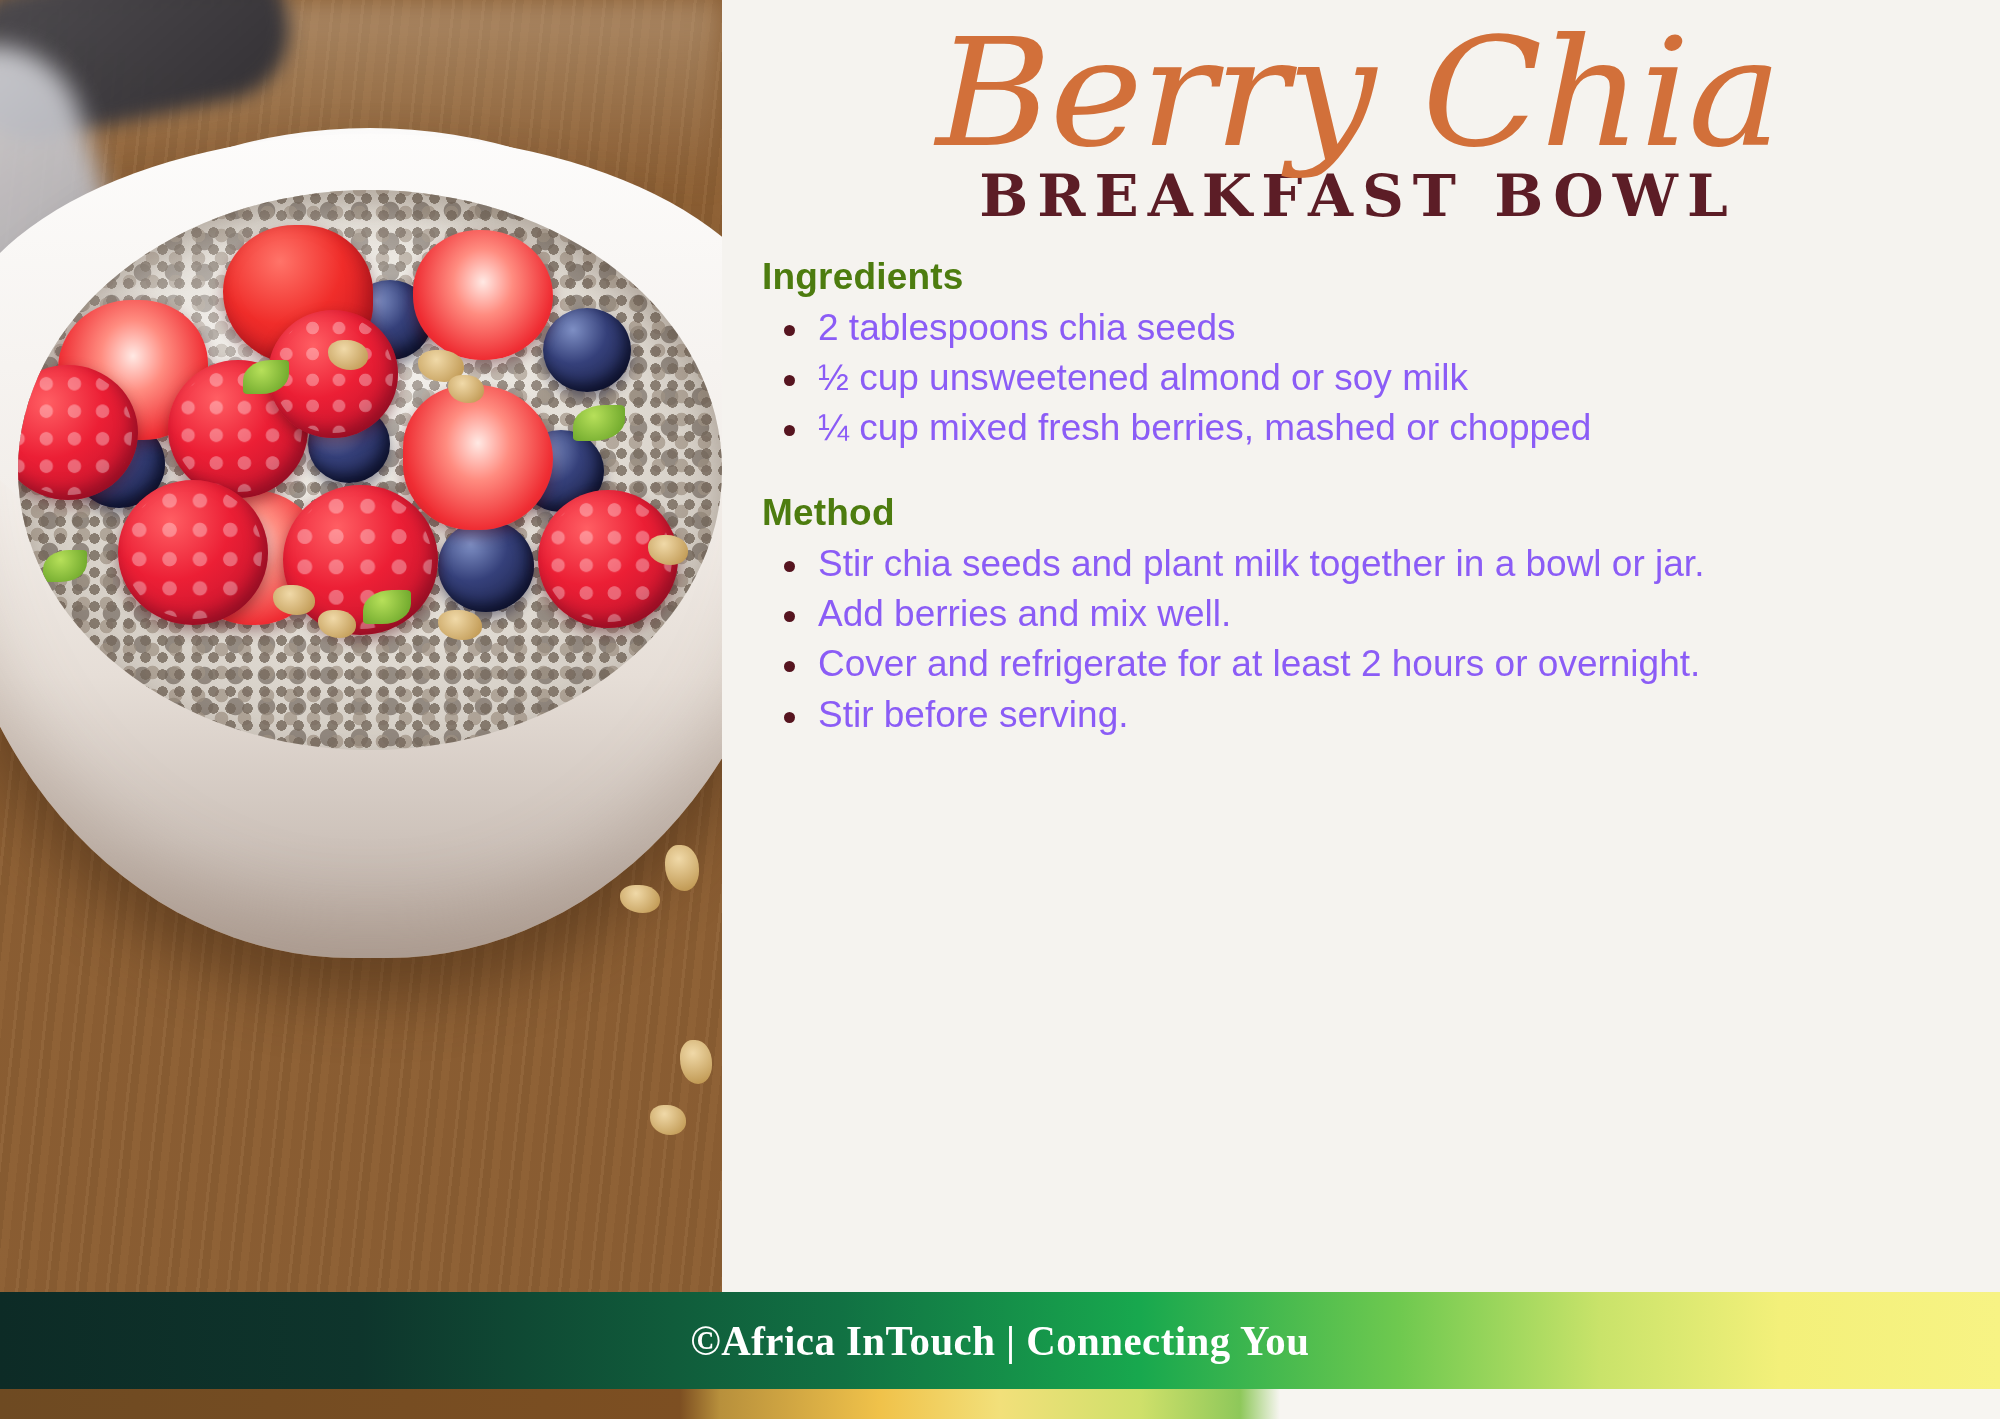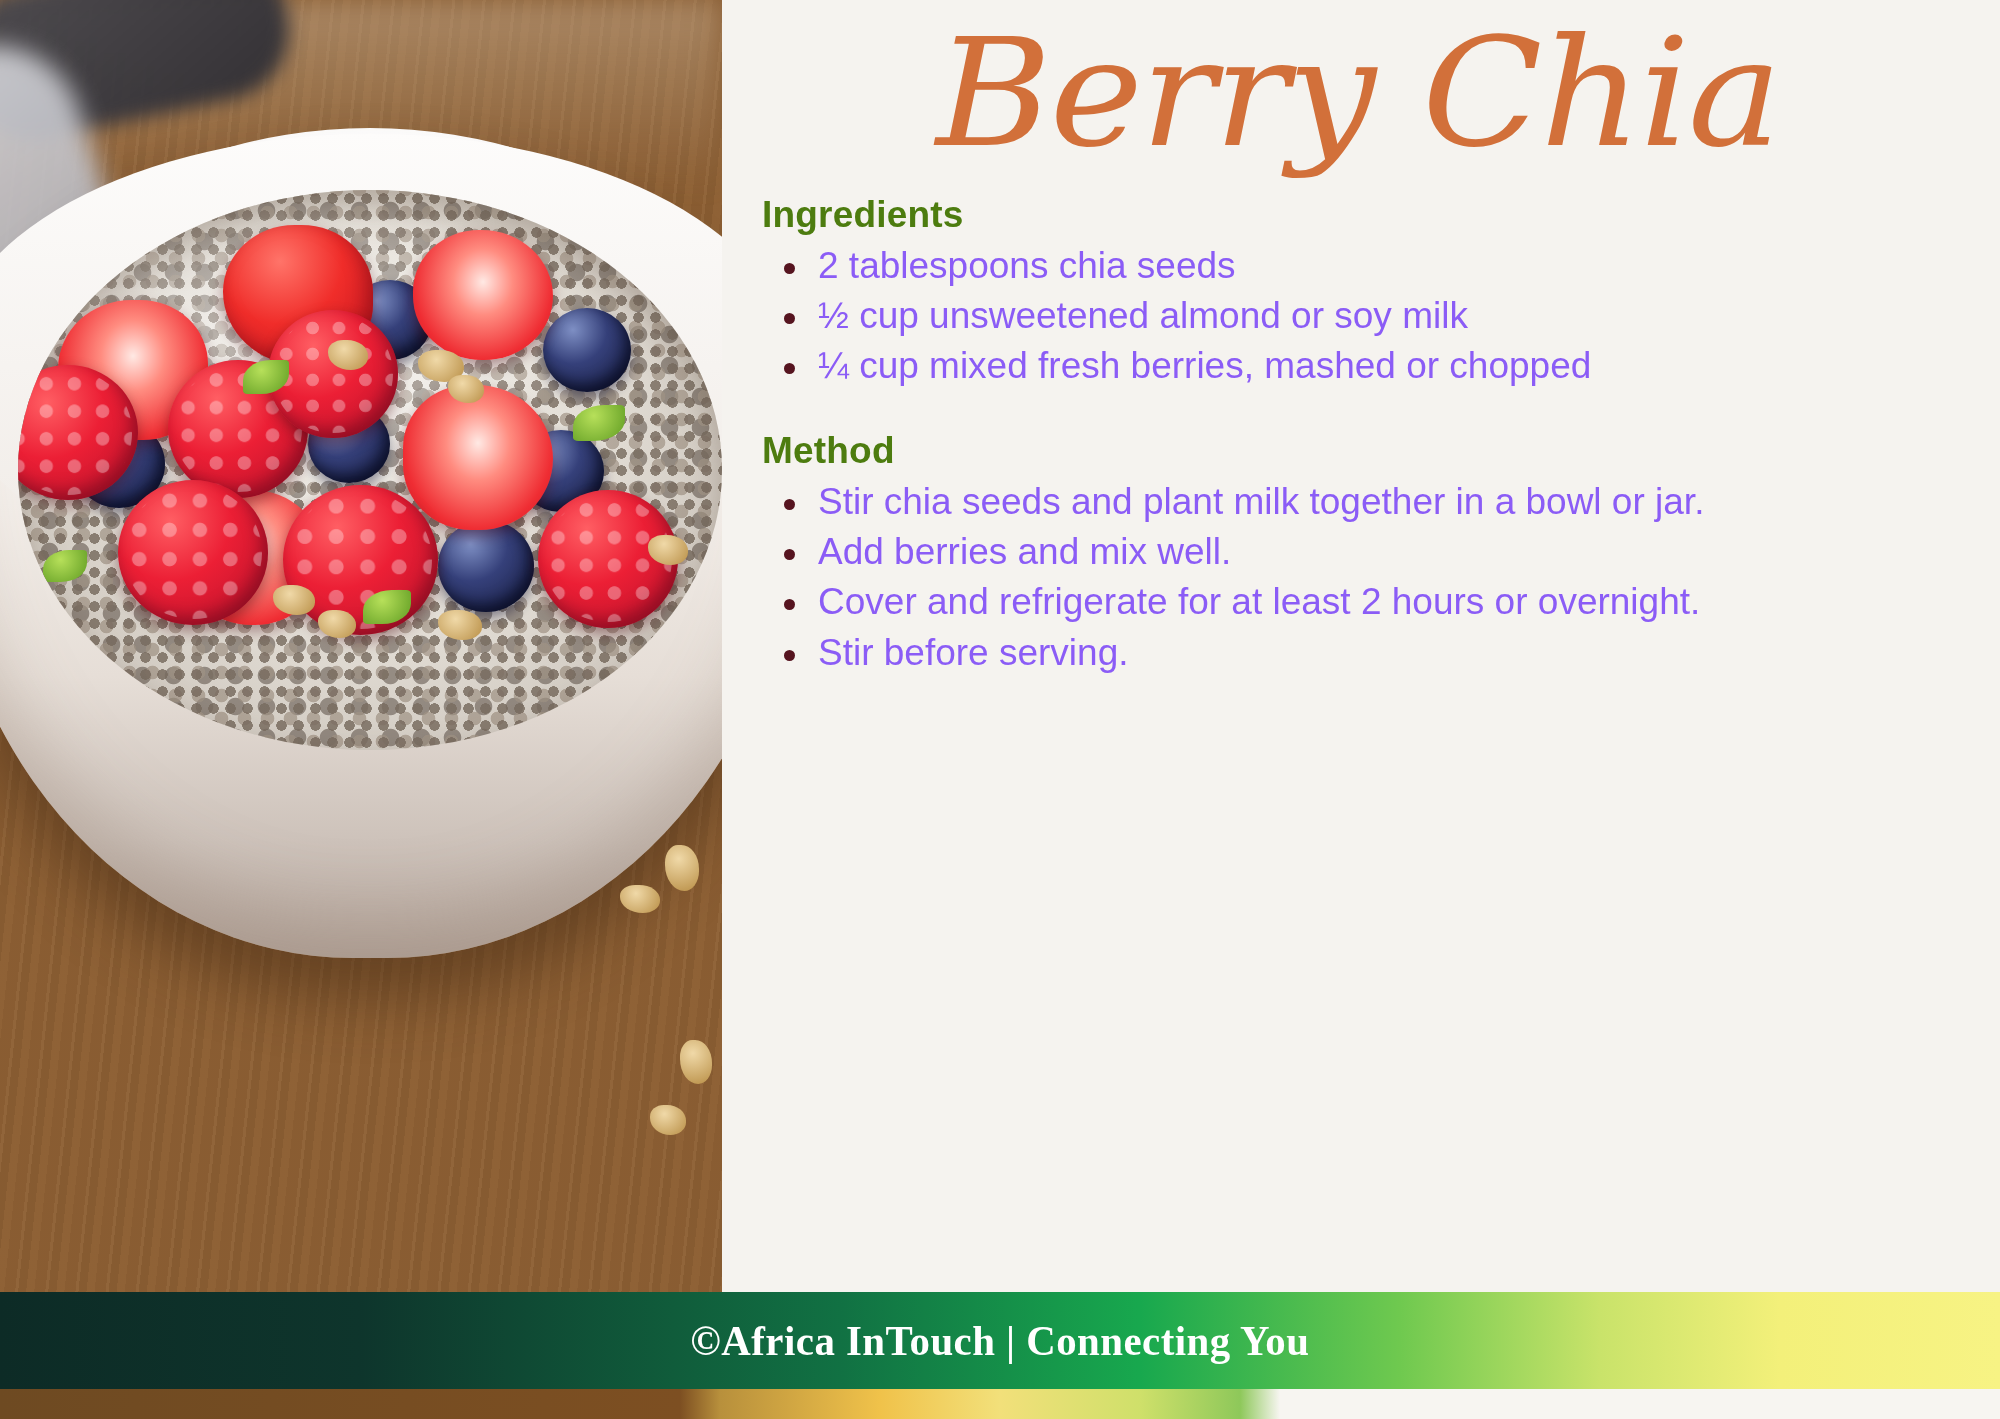--- a/index.html
+++ b/index.html
@@ -262,20 +262,21 @@
     <div class="berry nut" style="position:absolute;left:665px;top:845px;width:34px;height:46px;"></div>
     <div class="berry nut" style="position:absolute;left:620px;top:885px;width:40px;height:28px;"></div>
     <div class="berry nut" style="position:absolute;left:680px;top:1040px;width:32px;height:44px;"></div>
     <div class="berry nut" style="position:absolute;left:650px;top:1105px;width:36px;height:30px;"></div>
   </div>
 
   <div class="content">
 
     <div class="script-title">Berry Chia</div>
 
+    <div class="slab-title">BREAKFAST BOWL</div>
 
 
     <div class="section">
       <div class="section-heading">Ingredients</div>
       <ul class="items">
         <li>2 tablespoons chia seeds</li>
         <li>½ cup unsweetened almond or soy milk</li>
         <li>¼ cup mixed fresh berries, mashed or chopped</li>
       </ul>
     </div>

